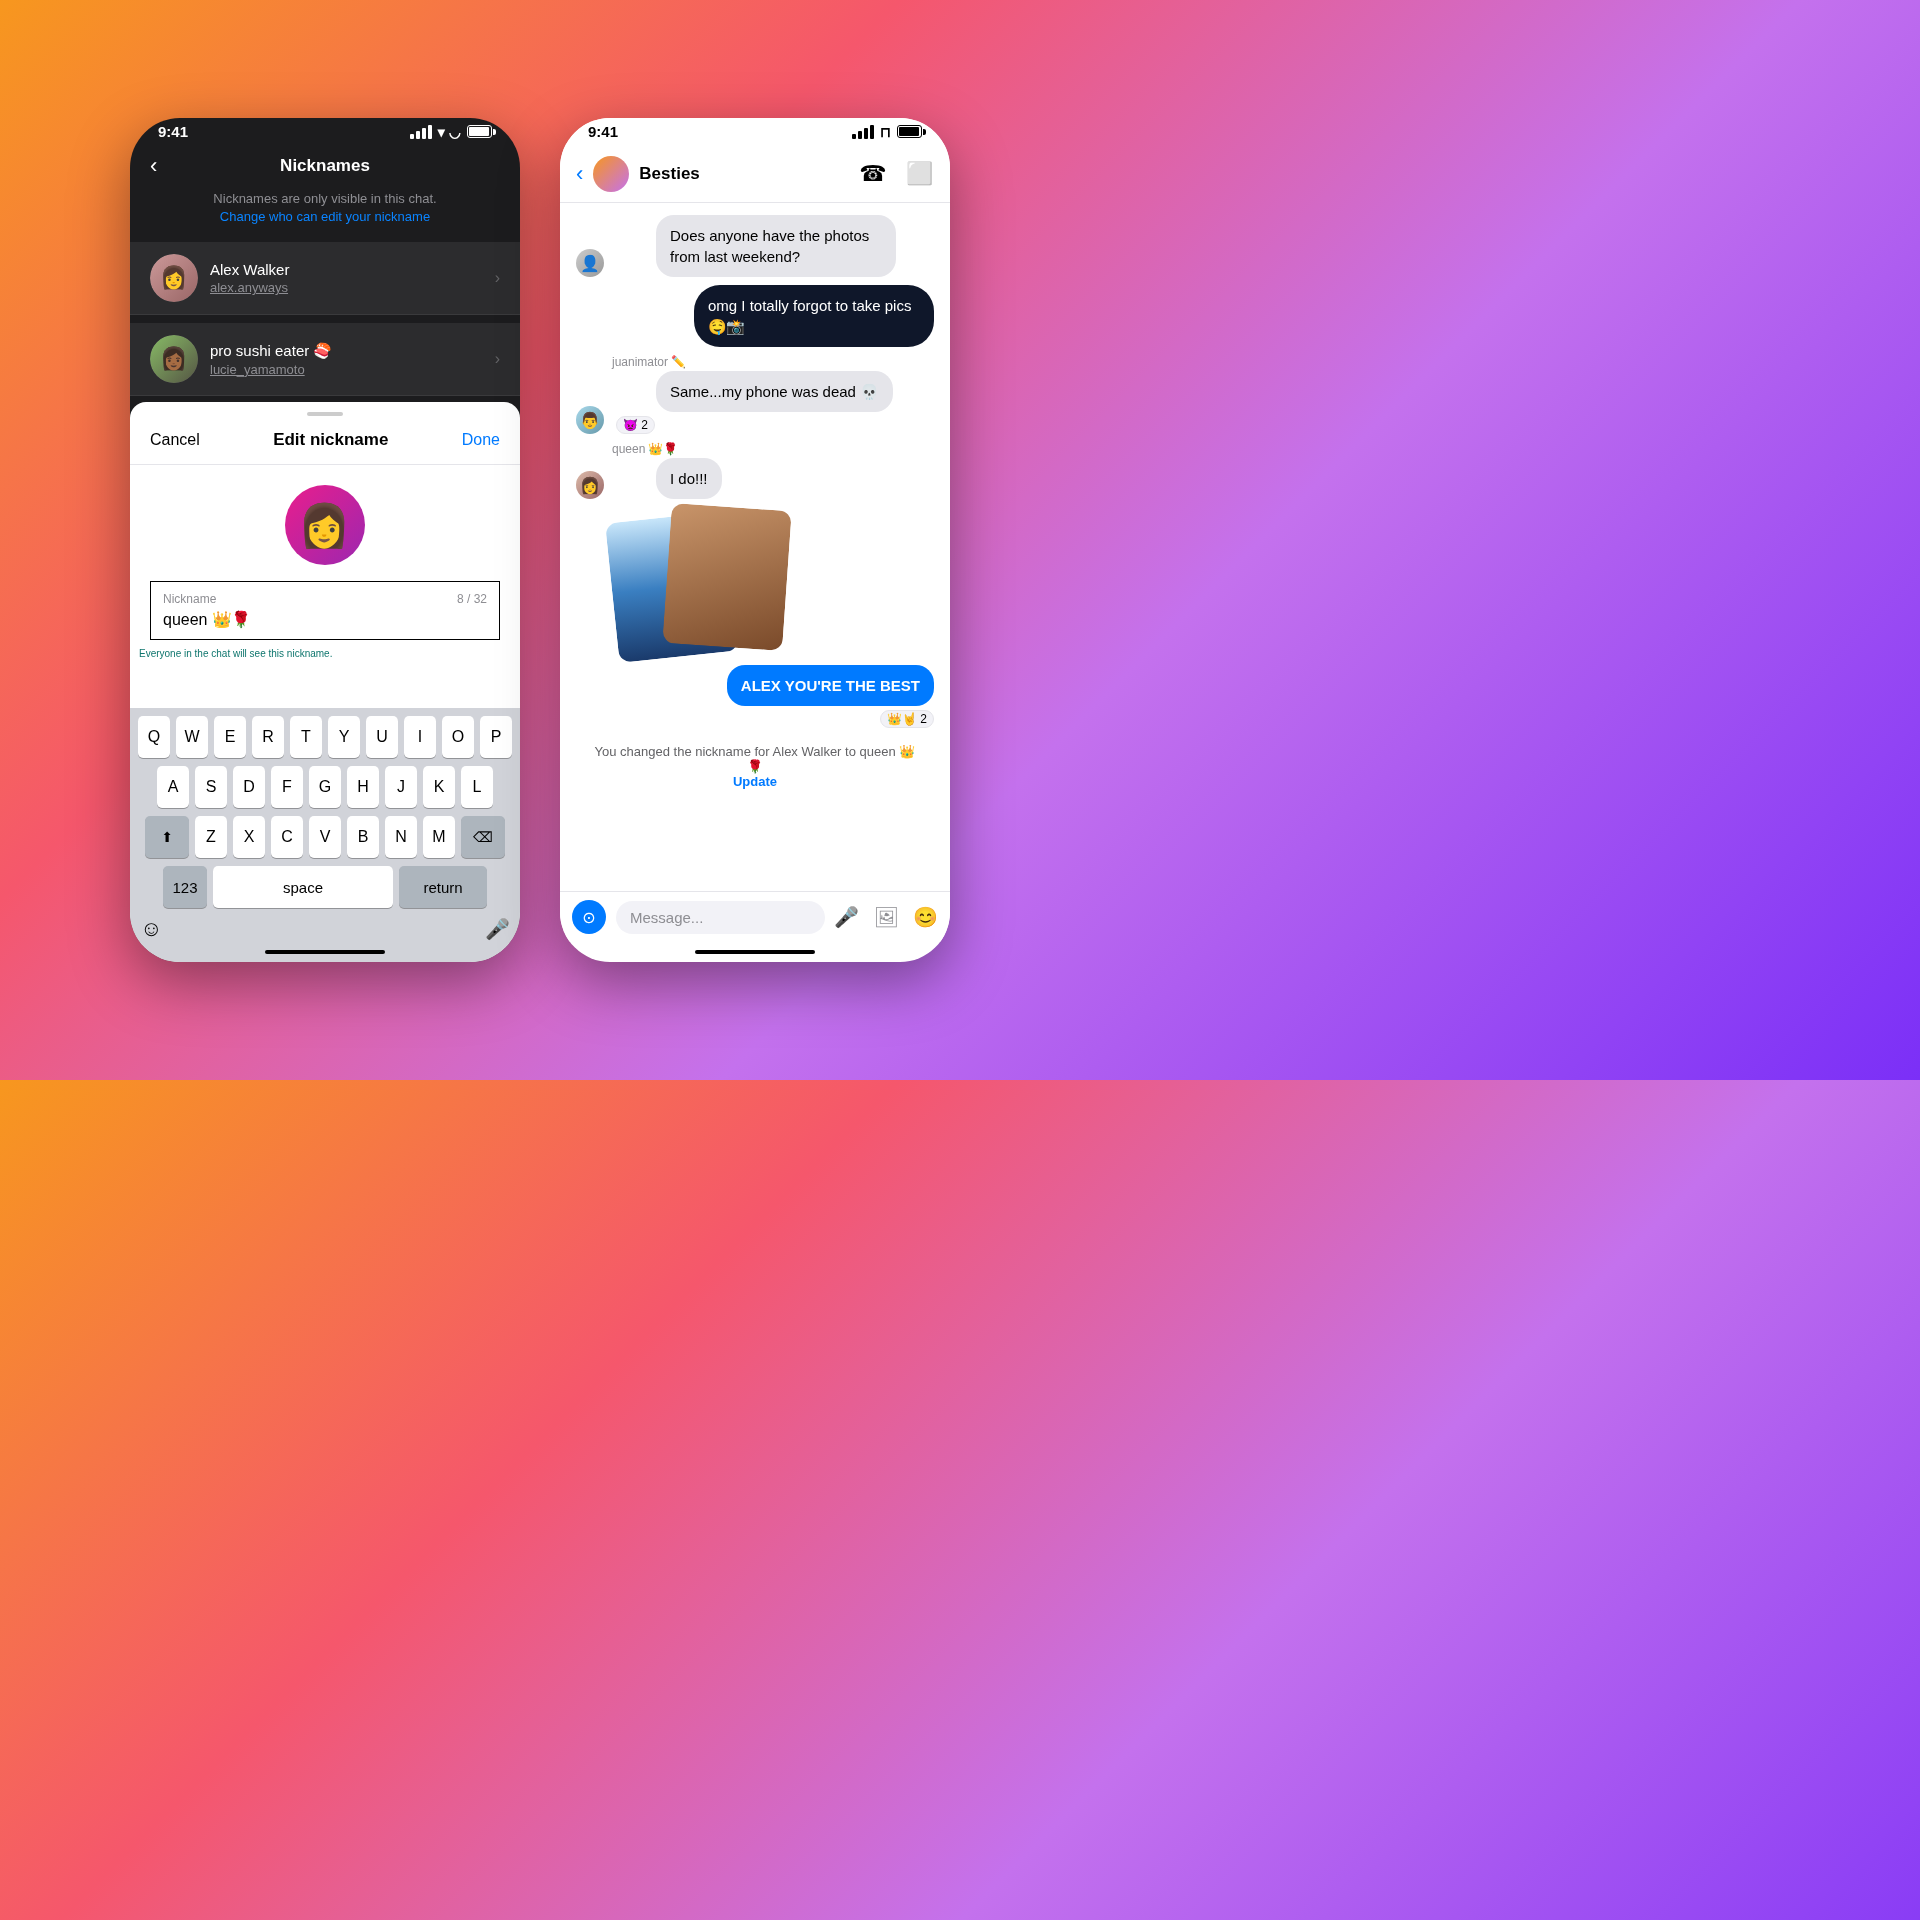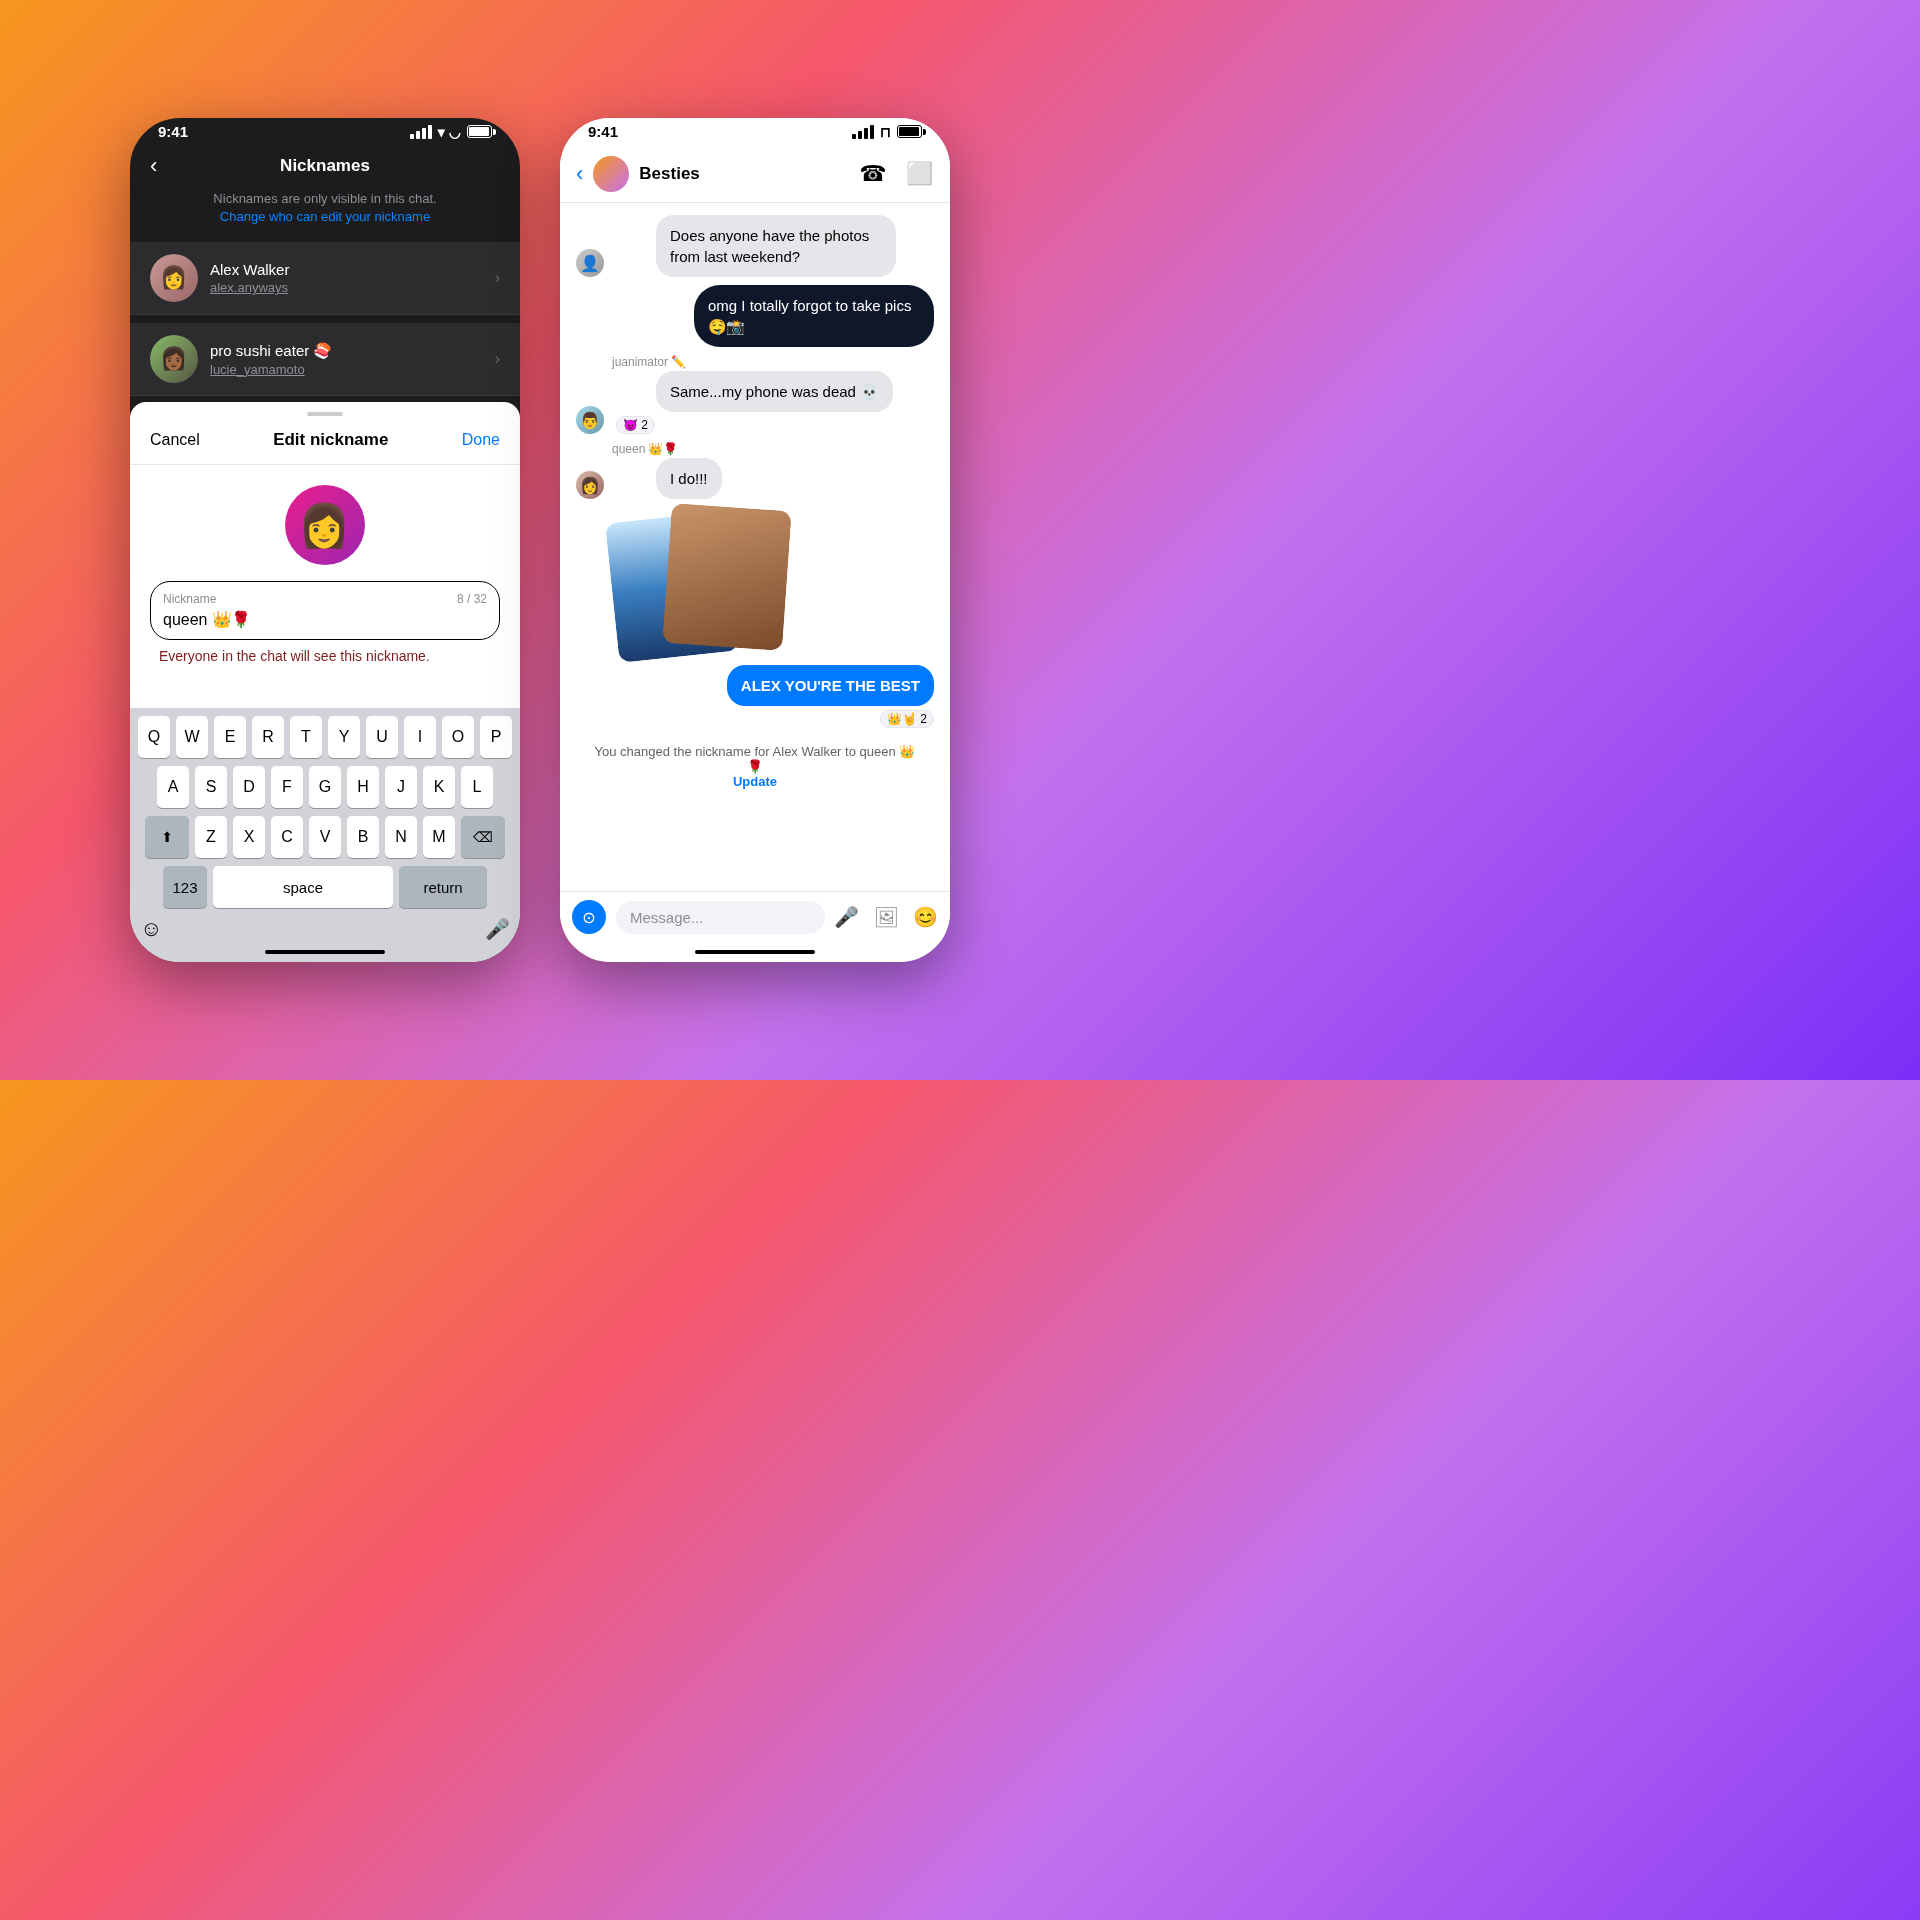--- a/index.html
+++ b/index.html
@@ -182,44 +182,44 @@
       width: 80px; height: 80px;
       border-radius: 50%;
       background: linear-gradient(135deg, #e91e8c, #9c27b0);
       overflow: hidden;
       display: flex; align-items: center; justify-content: center;
     }
 
     .nickname-input-container {
       margin: 0 20px;
       border: 1.5px solid #000;
-      border-radius: 20px;
+      border-radius: 0;
       padding: 10px 12px;
       position: relative;
     }
     .nickname-label {
       font-size: 12px;
       color: #8e8e93;
       margin-bottom: 4px;
     }
     .nickname-value {
       font-size: 16px;
       color: #000;
     }
     .nickname-counter {
       position: absolute;
       right: 12px;
       top: 10px;
       font-size: 12px;
       color: #8e8e93;
     }
     .nickname-hint {
-      margin: 8px 29px 0;
-      font-size: 14px;
-      color: #7f1d1d;
+      margin: 8px 9px 0;
+      font-size: 10px;
+      color: #0f766e;
     }
 
     
     .keyboard {
       margin-top: auto;
       background: #d1d3d9;
       padding: 8px 4px;
     }
     .kb-row {
       display: flex;

